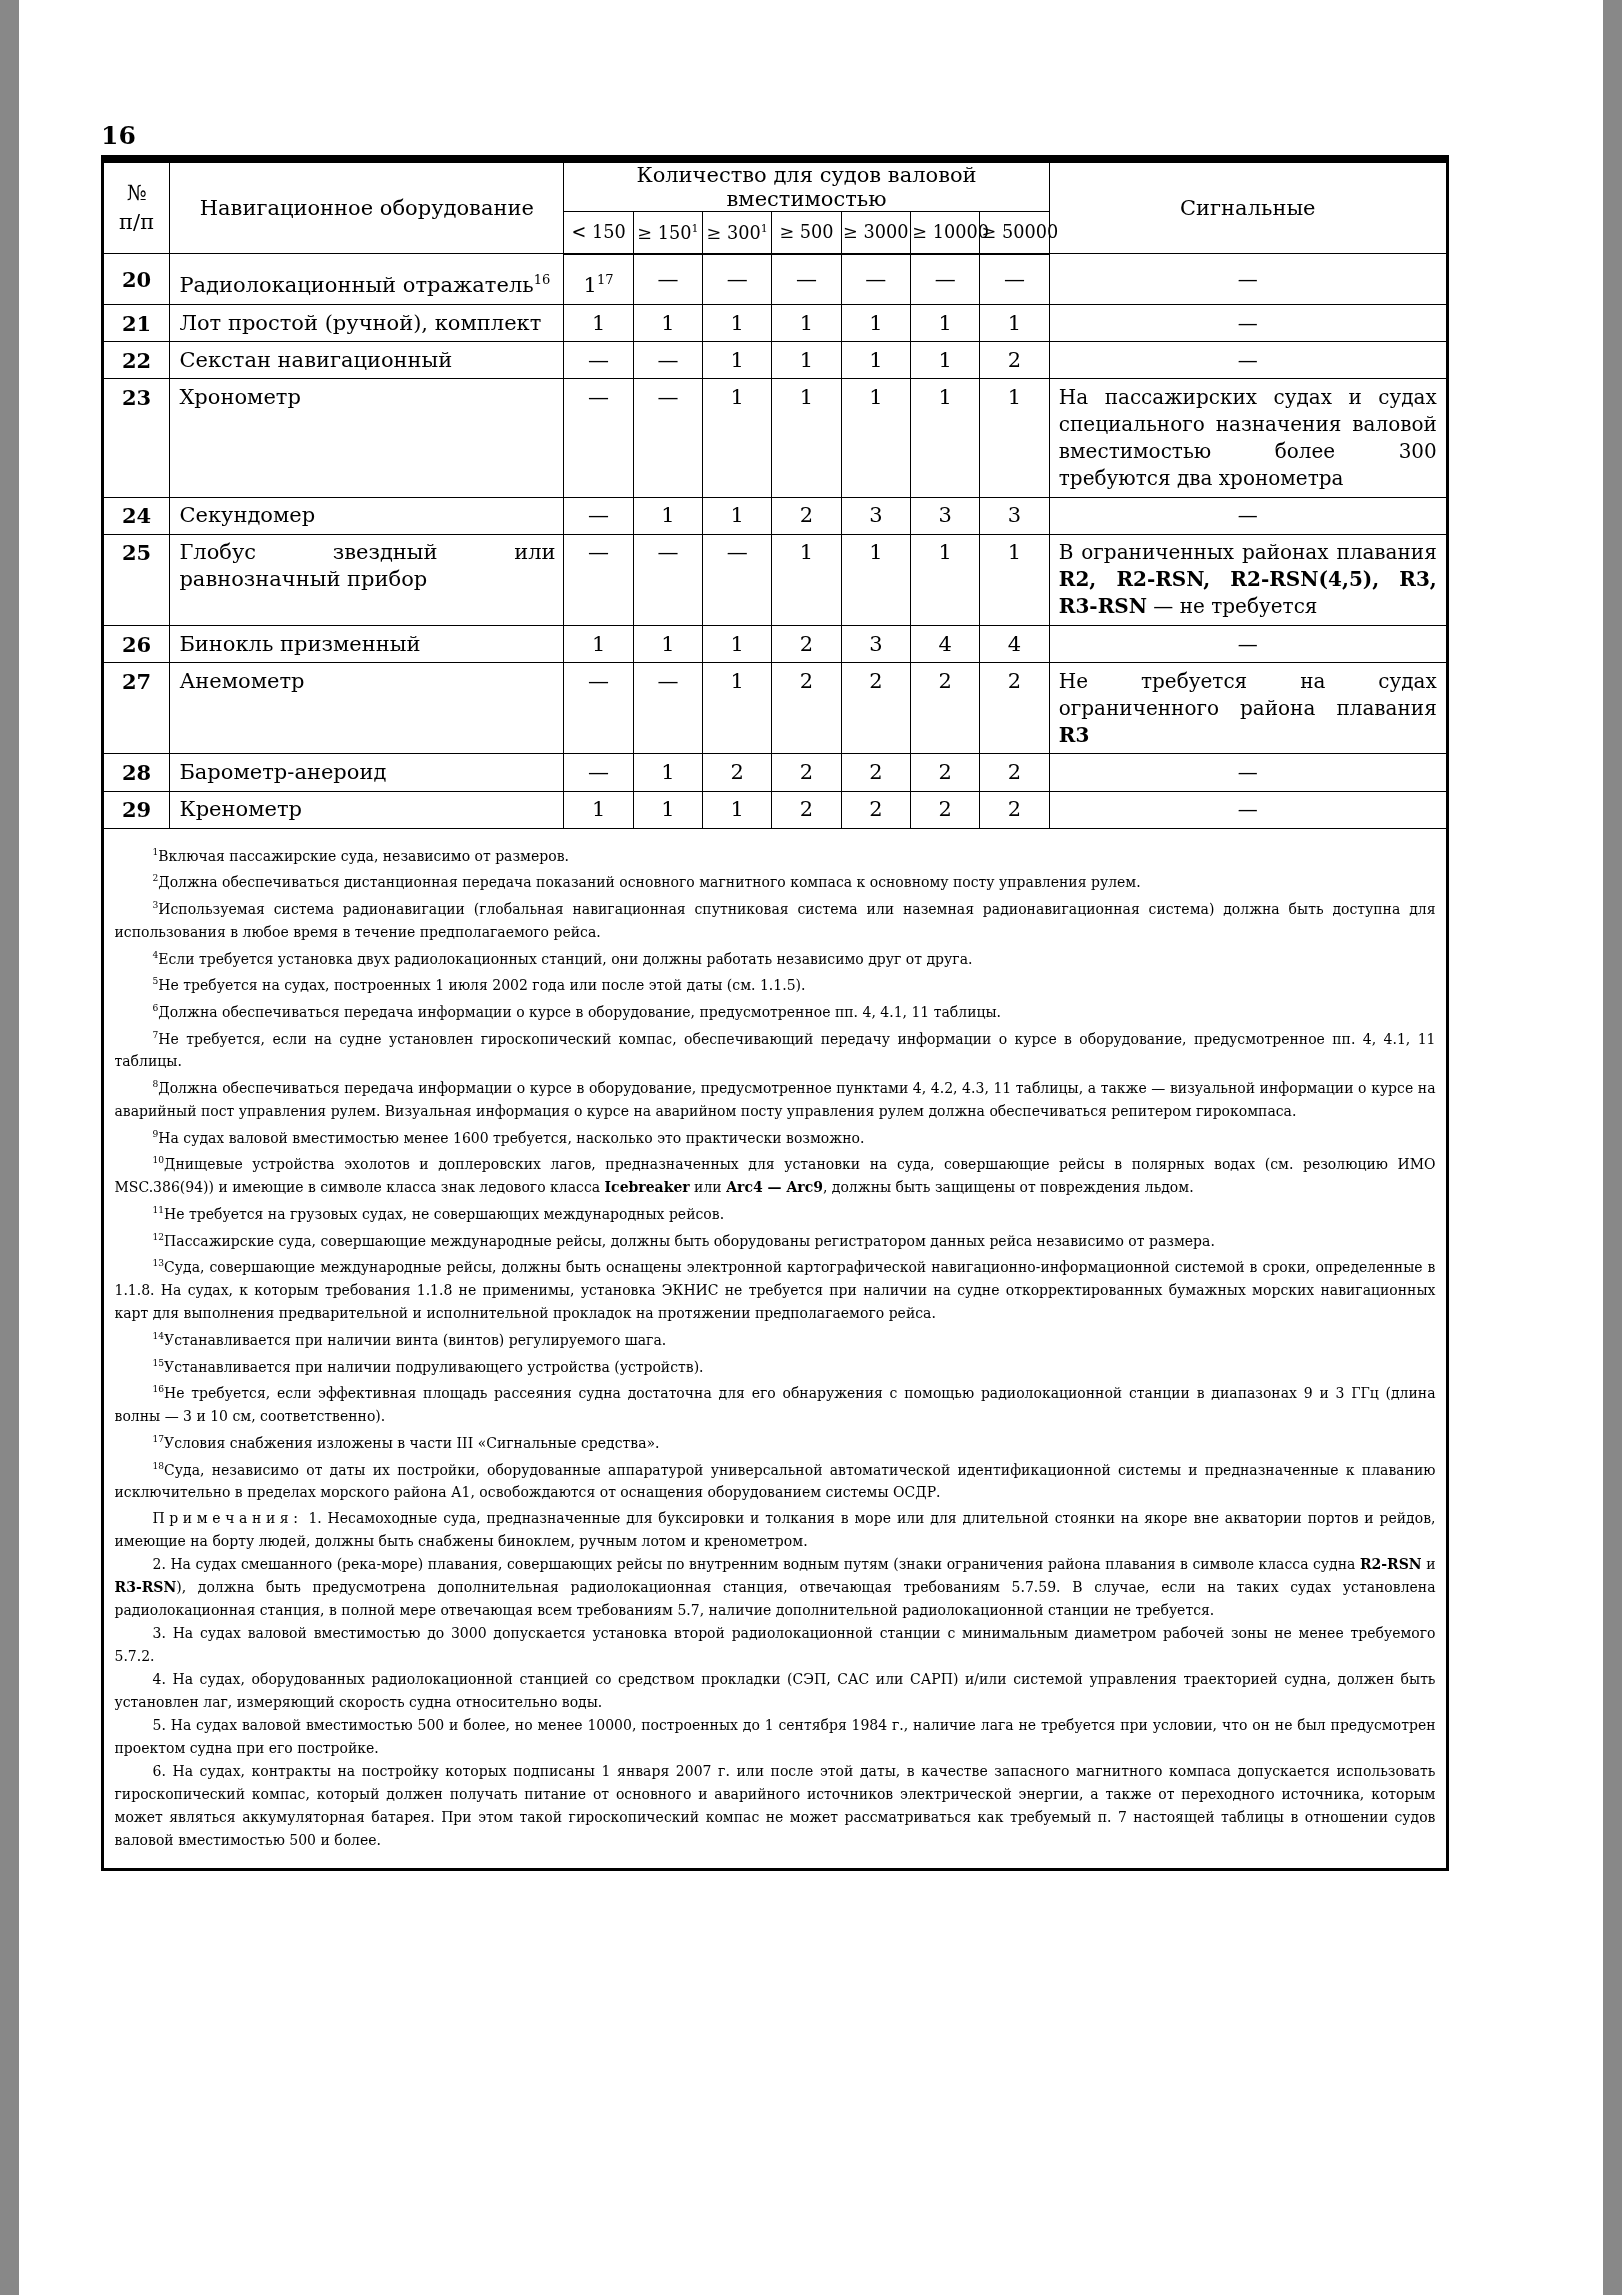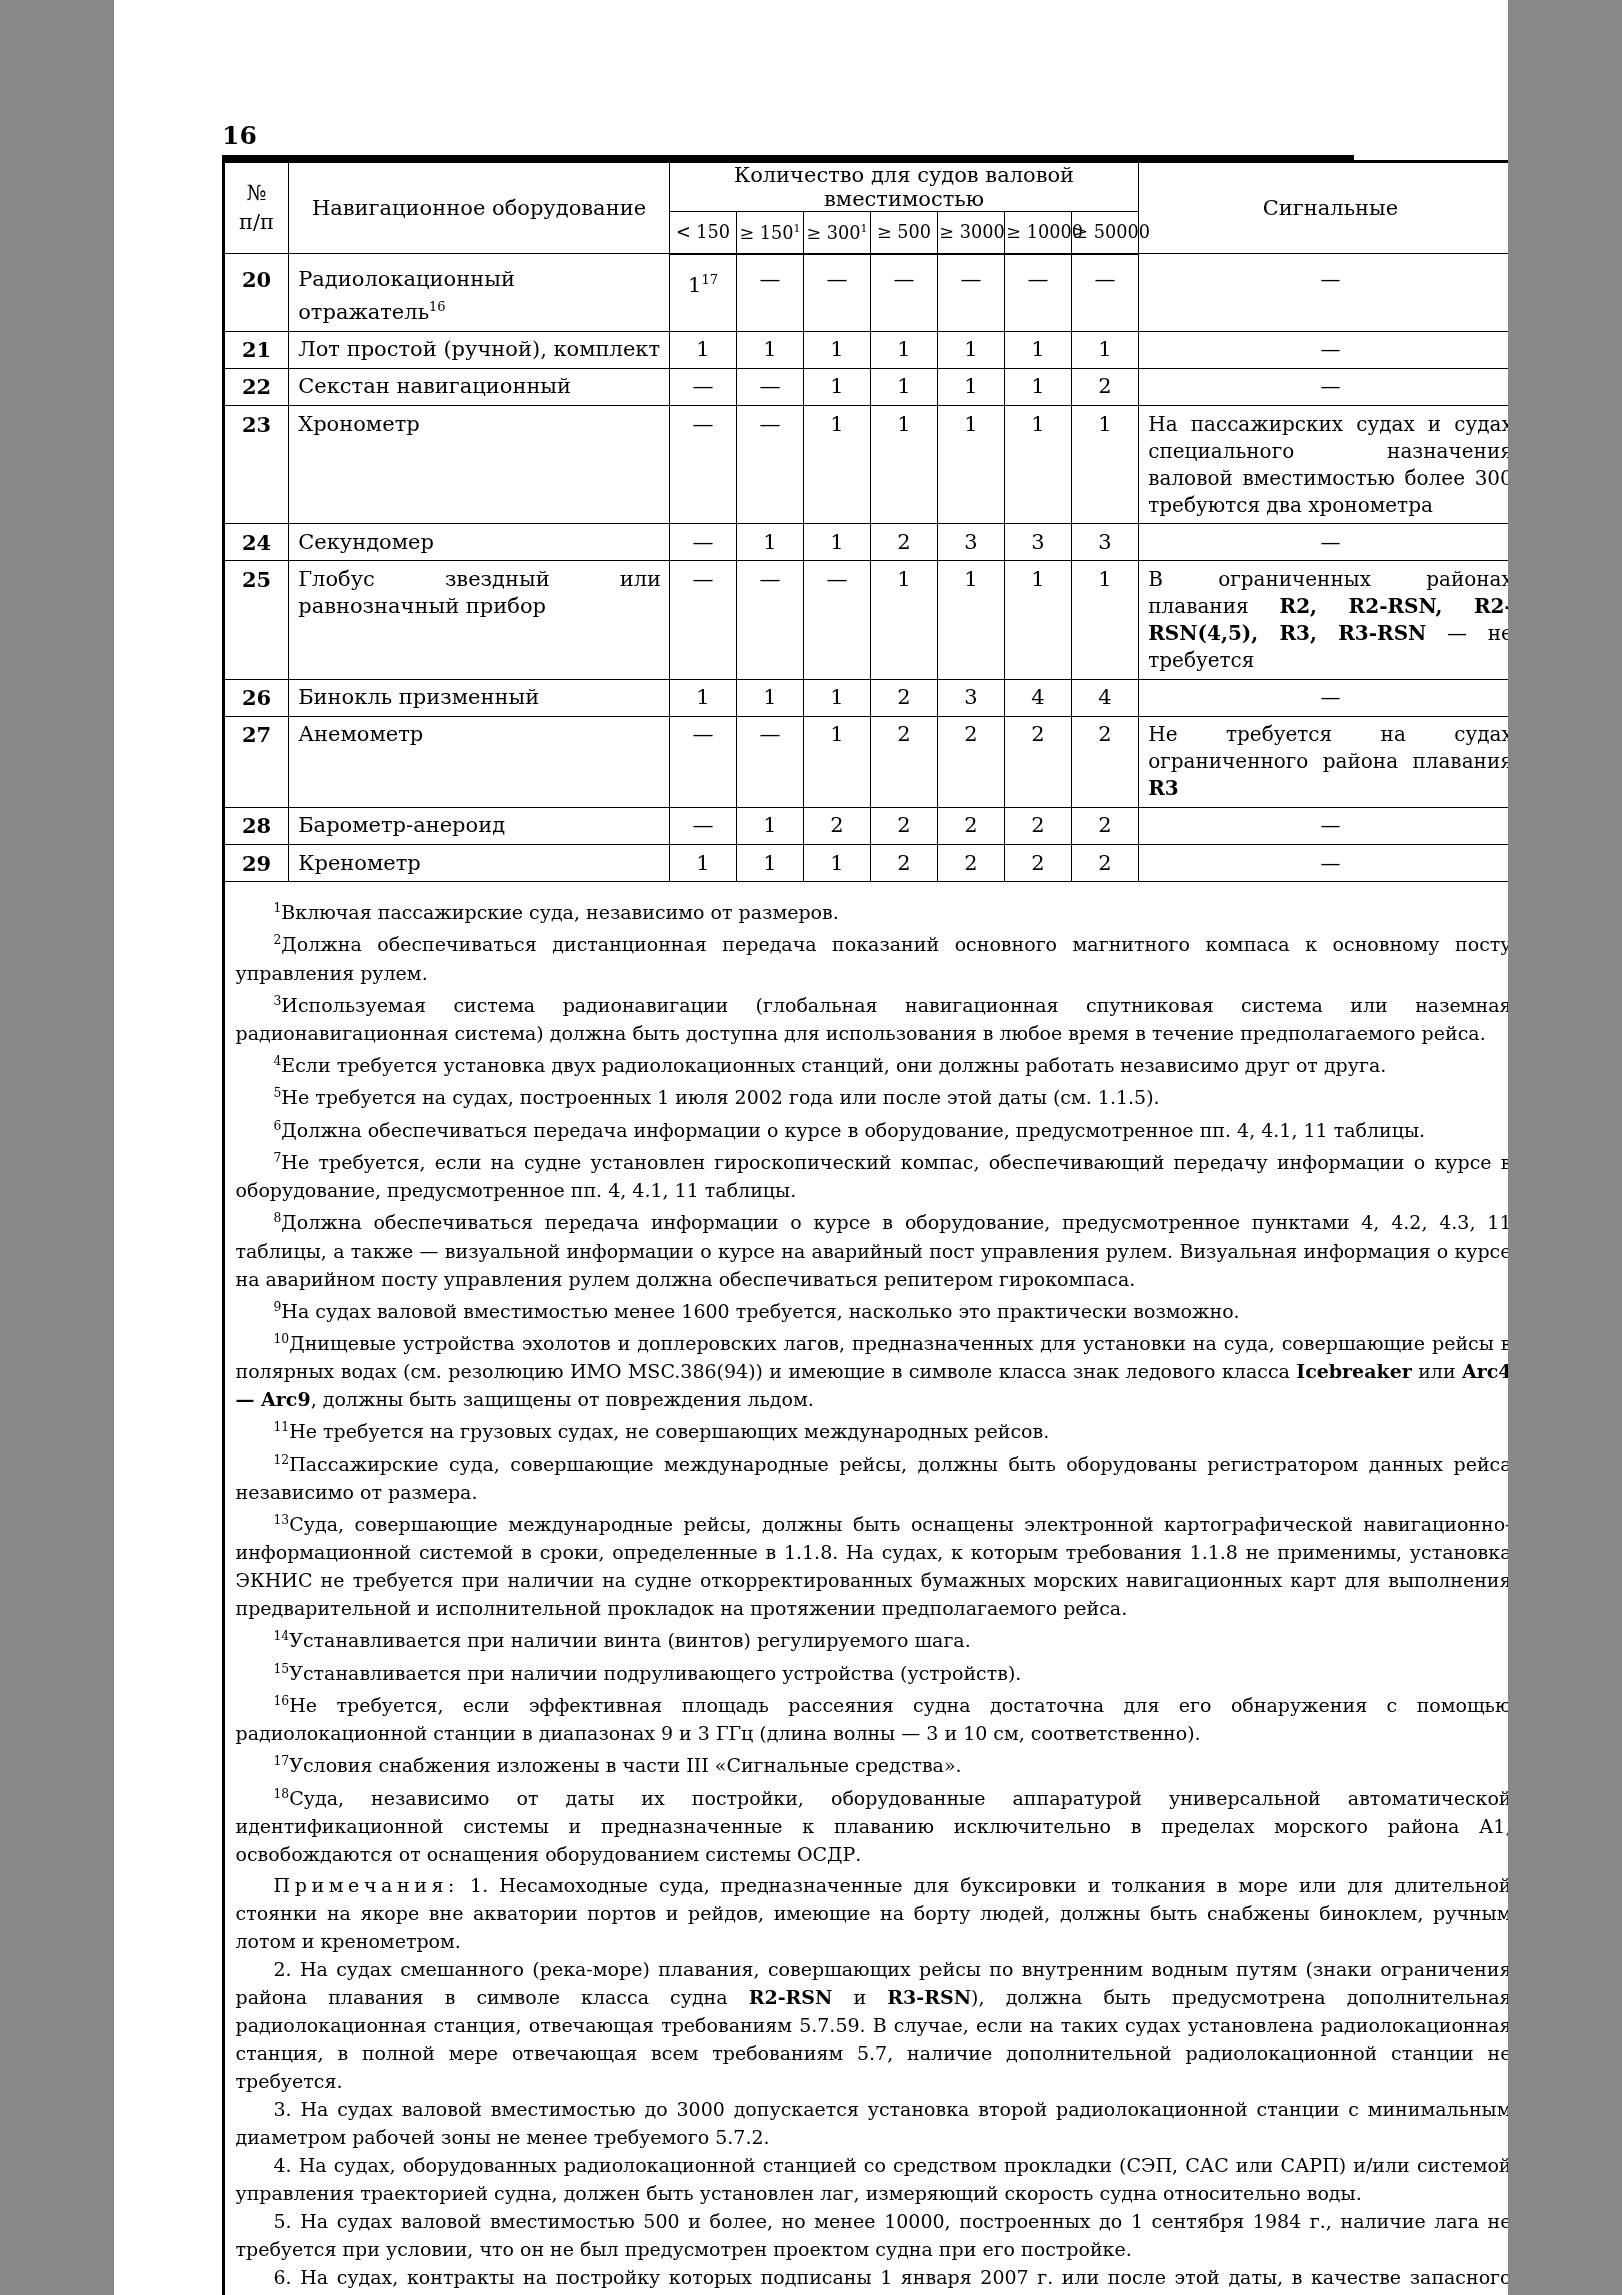--- a/index.html
+++ b/index.html
@@ -1,20 +1,20 @@
 <!DOCTYPE html>
 <html style="font-size:10.5px"><head>
 <meta charset="utf-8">
 <style>
   * { margin:0; padding:0; box-sizing:border-box; }
   html,body { background:#888; }
   body { font-family:"DejaVu Serif","Liberation Serif",serif; color:#000; }
   .page{
-    position:relative; width:1394px; height:2295px; background:#fff;
-    margin:0 auto; padding:121px 154px 0 108px; overflow:hidden;
+    position:relative; width:1584px; height:2295px; background:#fff;
+    margin:0 auto; padding:121px 154px 0 82px; overflow:hidden;
   }
   
   .pg-header{ display:flex; justify-content:space-between; align-items:flex-end;
     border-bottom:5.2px solid #000; padding-bottom:5.2px; }
   .pg-num{ font-size:25px; font-weight:bold; }
   .pg-title{ font-size:24px; font-weight:bold; font-style:italic; }
   
   .tbl-caption{ text-align:right; font-style:italic; font-size:21.6px;
     margin-top:58px; margin-bottom:19.6px; }
   
@@ -34,21 +34,21 @@
     font-size:21px; line-height:27px; padding:4.6px 7.9px; }
   tbody tr:first-child td{ padding-top:11.8px;margin-top:14px; }
   td.c-num{ font-weight:bold; text-align:center; }
   td.c-name{ text-align:justify; padding-left:9.2px; }
   td.c-qty{ text-align:center; padding-left:1.3px; padding-right:1.3px; }
   td.c-note{ text-align:justify; font-size:20px; padding-left:9.2px; padding-right:9.2px; }
   td.c-note.dash{ text-align:center; }
   tbody sup{ font-size:0.62em; }
   
   td.fn-zone{ border-top:3.9px solid #000; padding:9.2px 10.5px 15.7px 10.5px; }
-  .fn-zone p{ font-size:19px; line-height:28px; text-align:justify; text-indent:38px; }
+  .fn-zone p{ font-size:14px; line-height:23px; text-align:justify; text-indent:38px; }
   .fn-zone sup{ font-size:0.65em; }
   .fn-zone .notes{ margin-top:2.6px; }
   .sp{ letter-spacing:4.6px; }
 </style>
 </head>
 <body>
 
 <div class="page">
 
   <header class="pg-header">

